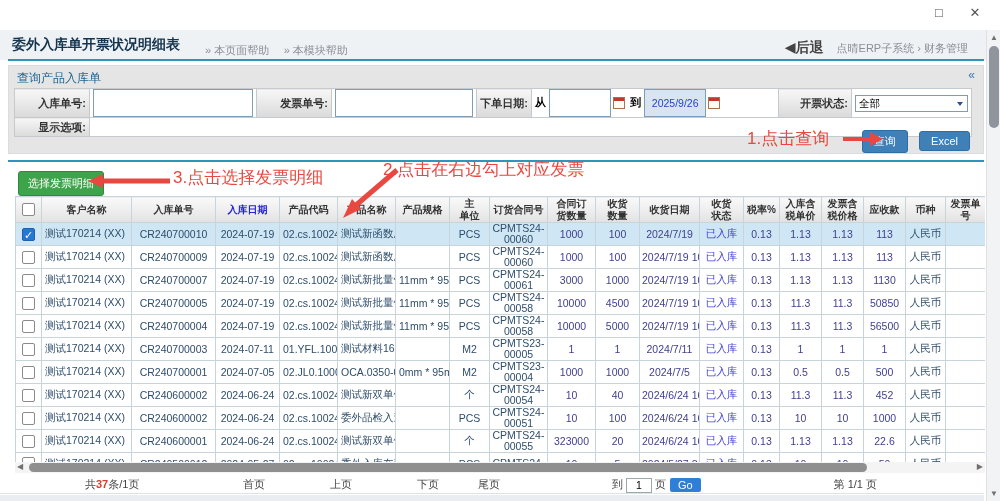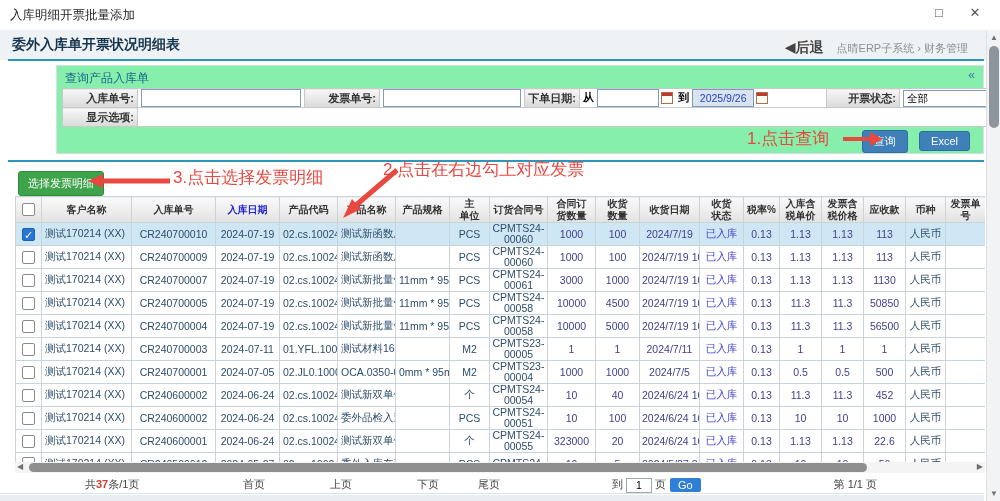--- a/index.html
+++ b/index.html
@@ -17,28 +17,28 @@
   .pageheader { position:absolute; top:30px; left:0; right:14px; height:30px; background:#eff2f5; }
   .pageheader .ptitle { position:absolute; left:12px; top:6px; font-size:14px; font-weight:bold; color:#15354e; }
   .helplink { font-size:11px; color:#8a8f94; margin-left:10px; text-decoration:none; cursor:pointer; }
   .helpwrap { position:absolute; left:195px; top:10px; }
   .crumbs { position:absolute; right:18px; top:9px; font-size:11px; color:#8a8f94; }
   .crumbs .back { color:#444; font-weight:bold; font-size:14px; margin-right:10px; cursor:pointer; }
   .crumbs a { color:#8a8f94; cursor:pointer; }
   .rule { position:absolute; left:8px; right:16px; height:2px; background:#2e96bb; }
 
   
-  .panel { position:absolute; top:65px; left:8px; right:16px; height:89px; border:1px solid #d9dde1; background:#86efac;margin-left:48px; }
+  .panel { position:absolute; top:65px; left:8px; right:16px; height:89px; border:1px solid #d9dde1; background:#e5e5e5; }
   .panel-title { position:absolute; left:8px; top:4px; font-size:12px; color:#1c628f; }
   .collapse { position:absolute; right:8px; top:2px; font-size:12px; color:#3a7ab5; cursor:pointer; }
   table.form { position:absolute; left:5px; top:22px; width:957px; border-collapse:collapse; table-layout:fixed; }
   table.form td { border:1px solid #c6cacd; height:19px; font-size:11px; padding:0 3px; }
   td.lbl { background:linear-gradient(#f7f7f7,#dadada); text-align:right; font-weight:bold; color:#333; }
   td.fld { background:#fff; }
-  .inp { border:1px solid #7f9db9; height:18px; font-size:10.5px; padding:0 2px; vertical-align:middle; }
+  .inp { border:1px solid #7f9db9; height:28px; font-size:10.5px; padding:0 2px; vertical-align:middle; }
   .inp-disabled { background:#c5c9cd; border:1px solid #9aa0a5; }
   .inp-date { width:62px; }
   .inp-date-to { background:#d9e4f0; color:#2244cc; text-align:center; }
   .cal { display:inline-block; width:12px; height:12px; border:1px solid #a9714d; background:#fdfdf6; vertical-align:middle; position:relative; margin:0 2px; cursor:pointer; }
   .cal::before { content:""; position:absolute; top:0; left:0; right:0; height:3px; background:#c0392b; }
   .sel { display:inline-block; border:1px solid #7f9db9; height:17px; line-height:15px; font-size:10.5px; padding:0 3px; position:relative; cursor:pointer; background:#fff; vertical-align:middle; }
   .sel .arr { display:inline-block; width:0; height:0; border-left:3.5px solid transparent; border-right:3.5px solid transparent; border-top:4px solid #33508a; margin-left:5px; vertical-align:middle; }
   .sel-currency { background:#ffff9e; width:55px; }
   .sel-status { width:100%; }
   .sel-status .arr { position:absolute; right:4px; top:6px; }
@@ -91,27 +91,30 @@
   
   .vscroll { position:absolute; top:30px; right:0; width:14px; bottom:0; background:#f1f3f5; border-left:1px solid #e0e0e0; }
   .varr { position:absolute; left:0; width:14px; text-align:center; font-size:8px; color:#707070; cursor:pointer; }
   .varr-up { top:3px; } .varr-dn { bottom:3px; }
   .vthumb { position:absolute; left:2px; top:16px; width:10px; height:82px; background:#8f959c; border-radius:5px; cursor:grab; }
 </style>
 </head>
 <body>
 
 <div class="titlebar">
-  <span class="title">入库明细开票批量添加</span>
   <span class="winbtn win-max">□</span>
   <span class="winbtn win-close">✕</span>
 </div>
 
 <div class="pageheader">
   <span class="ptitle">委外入库单开票状况明细表</span>
+  <span class="helpwrap">
+    <a class="helplink">» 本页面帮助</a>
+    <a class="helplink">» 本模块帮助</a>
+  </span>
   <span class="crumbs">
     <span class="back"><span>◀</span><span>后退</span></span>
     <a>点晴ERP子系统</a>
     <span>›</span>
     <a>财务管理</a>
   </span>
 </div>
 <div class="rule" style="top:59px;"></div>
 
 <div class="panel">

